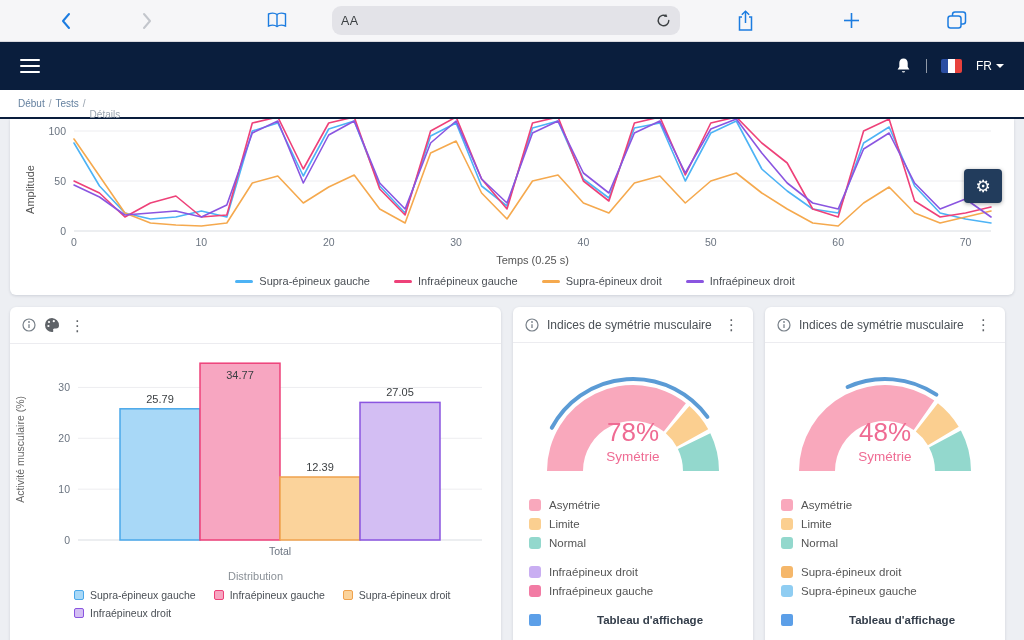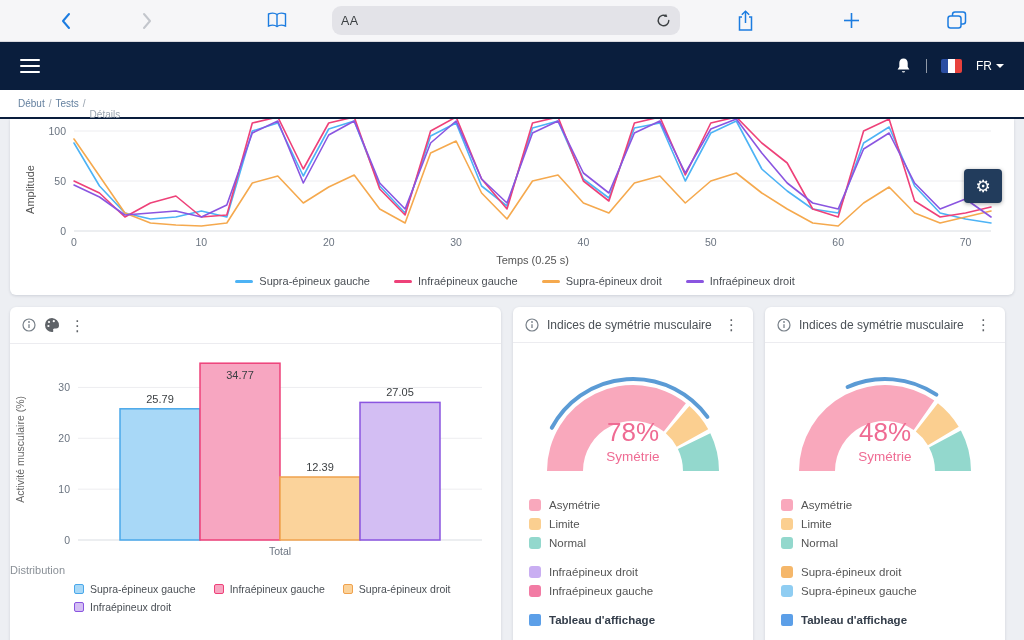--- a/index.html
+++ b/index.html
@@ -80,32 +80,32 @@
   .card-gauge { width:240px; height:380px; }
   .card-head { display:flex; align-items:center; gap:8px; padding:10px 12px;
     border-bottom:1px solid #ececf0; }
   .card-title { font-size:12px; color:#4a5056; flex:1; white-space:nowrap; overflow:hidden; }
   .head-icons { display:flex; align-items:center; gap:8px; flex:none; }
   .kebab { font-size:15px; color:#5f6368; cursor:pointer; padding:0 2px; line-height:1; }
 
   .bar-wrap { position:relative; padding:10px 8px 0 22px; }
   .ylab2 { position:absolute; left:4px; top:30px; height:150px; display:flex; align-items:center; }
   .ylab2 span { writing-mode:vertical-rl; transform:rotate(180deg); font-size:10.5px; color:#666; }
-  .legend-title { text-align:left; font-size:11px; color:#8a9097; margin-top:0; }
+  .legend-title { text-align:center; font-size:11px; color:#8a9097; margin-top:6px; }
   .bar-legend { display:flex; flex-wrap:wrap; column-gap:18px; row-gap:6px; margin:7px 0 0 64px; }
   .bl-item { display:flex; align-items:center; gap:6px; font-size:10.5px; color:#4a4f55; cursor:pointer; }
   .bl-sq { width:10px; height:10px; border-radius:2px; border:1.5px solid; flex:none; }
 
   .gauge-wrap { display:flex; justify-content:center; margin-top:10px; }
   .glegend { margin-top:22px;text-align:center; }
   .gl-row { display:flex; align-items:center; gap:8px; margin:0 0 7px 16px;
     font-size:11.5px; color:#555; cursor:pointer; }
   .gl-sq { width:12px; height:12px; border-radius:3px; flex:none; }
   .gl-gap { height:10px; }
-  .gl-bold { font-weight:bold; color:#333d4a; }
+  .gl-bold { font-weight:bold; color:#333d4a;margin-left:48px; }
 </style>
 </head>
 <body>
 
 <div class="browser">
   <span class="nav-ic ic-back">
     <svg width="11" height="18" viewBox="0 0 11 18">
         <path d="M9 2L3 9l6 7" fill="none" stroke="#1c7ce0" stroke-width="2" stroke-linecap="round" stroke-linejoin="round"></path>
       </svg>
   </span>

